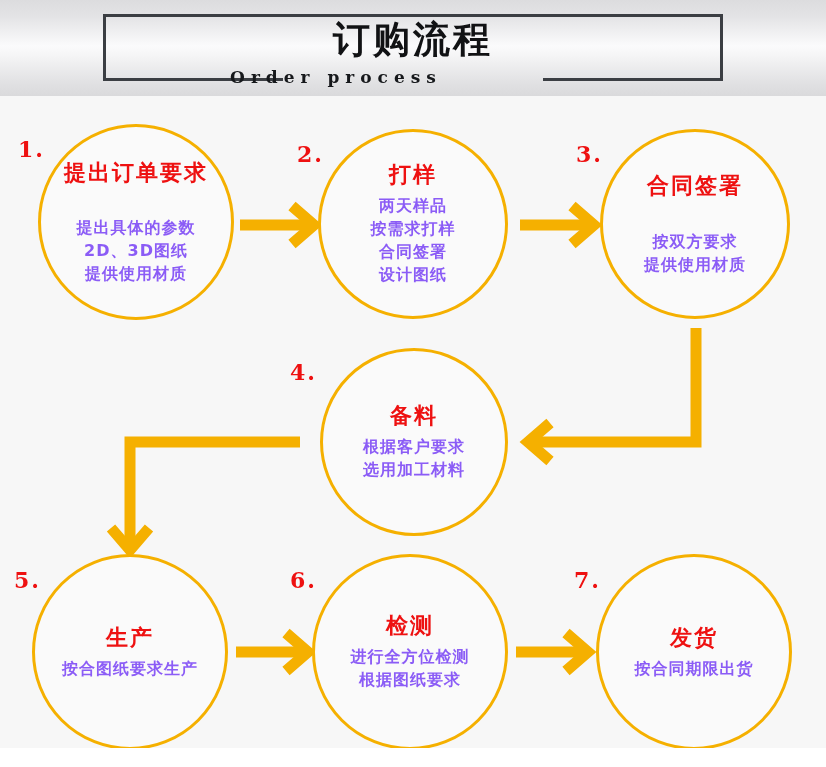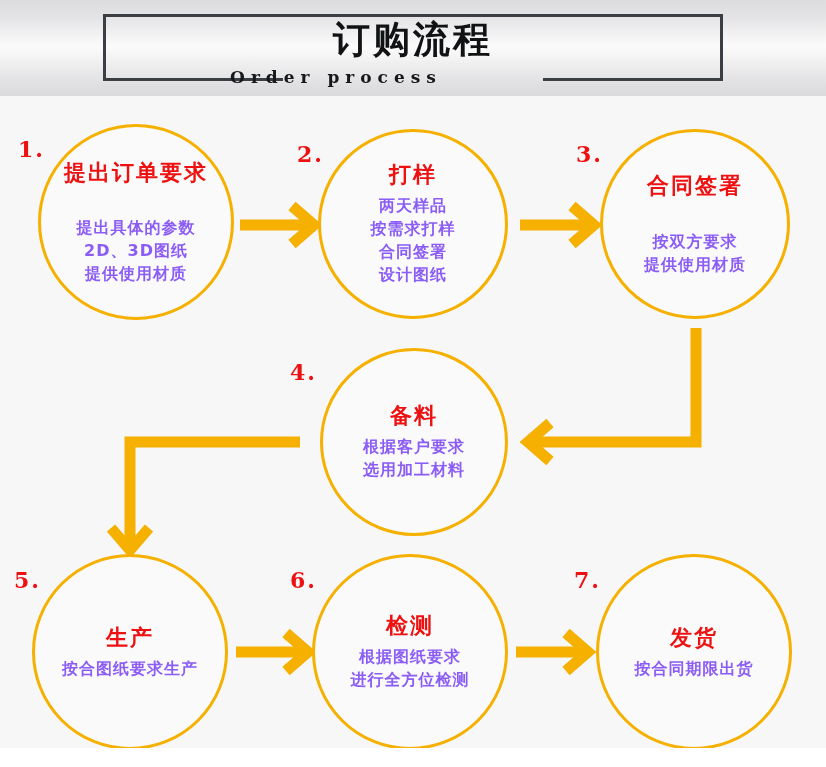--- a/index.html
+++ b/index.html
@@ -246,22 +246,22 @@
     <div class="step-title">生产</div>
     <div class="step-lines">
       <div class="step-line">按合图纸要求生产</div>
     </div>
   </div>
 
   <div class="step-num" id="num-6">6.</div>
   <div class="step" id="step-6">
     <div class="step-title">检测</div>
     <div class="step-lines">
+      <div class="step-line">进行全方位检测</div>
       <div class="step-line">根据图纸要求</div>
-      <div class="step-line">进行全方位检测</div>
     </div>
   </div>
 
   <div class="step-num" id="num-7">7.</div>
   <div class="step" id="step-7">
     <div class="step-title">发货</div>
     <div class="step-lines">
       <div class="step-line">按合同期限出货</div>
     </div>
   </div>

